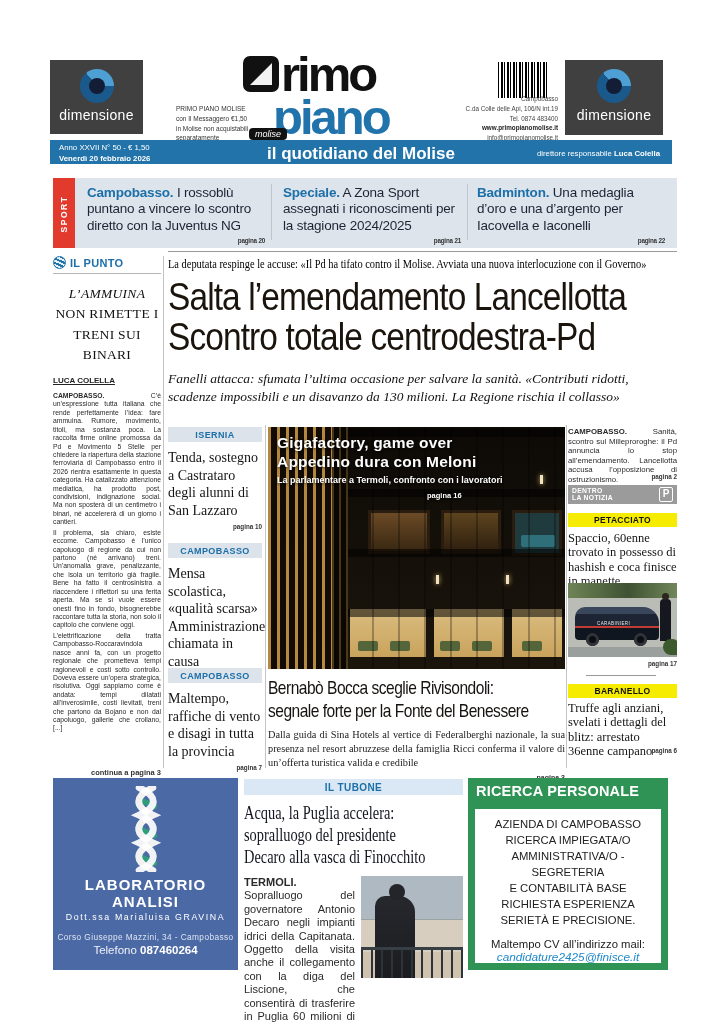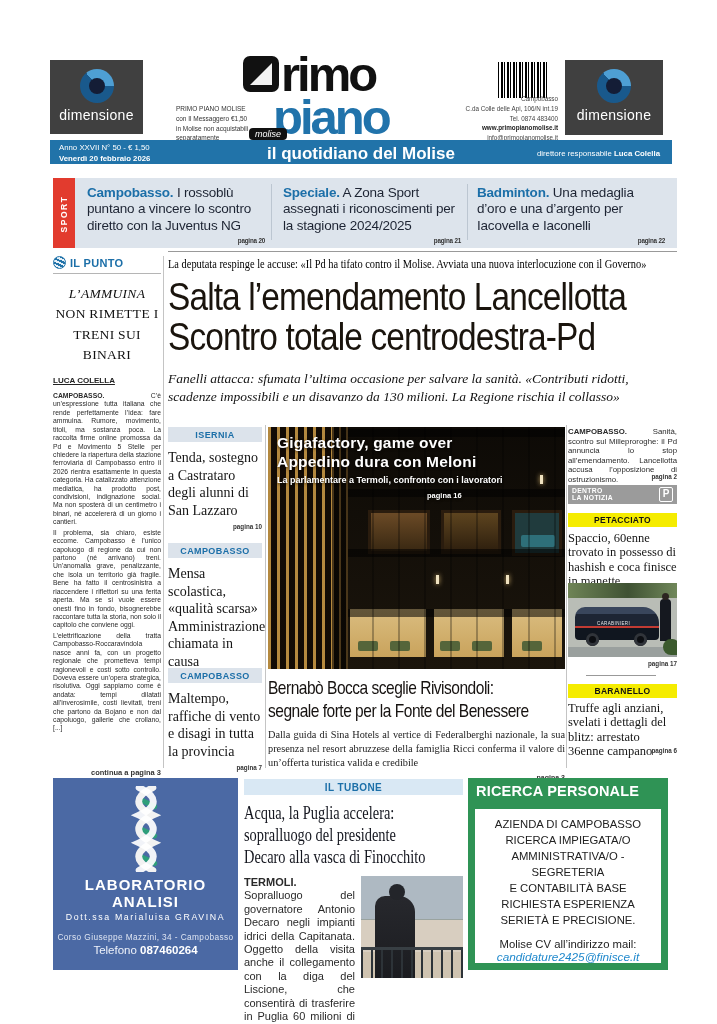--- a/index.html
+++ b/index.html
@@ -407,18 +407,18 @@
   <div class="abs ricerca">
     <div class="ric-head">RICERCA PERSONALE</div>
     <div class="ric-box">
       <div class="ric-body pre">AZIENDA DI CAMPOBASSO
 RICERCA IMPIEGATA/O
 AMMINISTRATIVA/O -
 SEGRETERIA
 E CONTABILITÀ BASE
 RICHIESTA ESPERIENZA
 SERIETÀ E PRECISIONE.</div>
-      <div class="ric-cv">Molise CV all’indirizzo mail:</div>
+      <div class="ric-cv">Maltempo CV all’indirizzo mail:</div>
       <div class="ric-mail">candidature2425@finisce.it</div>
     </div>
   </div>
 
 </div>
 
 </body></html>

